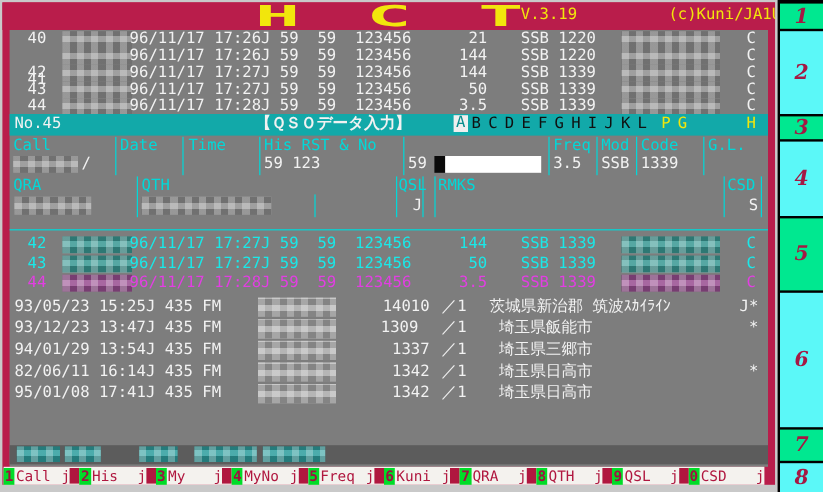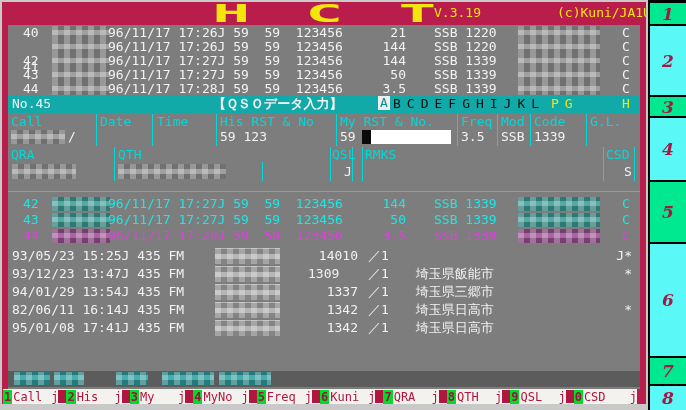--- a/index.html
+++ b/index.html
@@ -118,21 +118,20 @@
     <span class="vline" style="left:208px;top:1px;height:32px;"></span>
     <span class="vline" style="left:328px;top:1px;height:32px;"></span>
     <span class="vline" style="left:449px;top:1px;height:32px;"></span>
     <span class="vline" style="left:489px;top:1px;height:32px;"></span>
     <span class="vline" style="left:522px;top:1px;height:32px;"></span>
     <span class="vline" style="left:578px;top:1px;height:32px;"></span>
     <span class="t lb" style="left:3px;top:2px;">Call</span>
     <span class="t lb" style="left:92px;top:2px;">Date</span>
     <span class="t lb" style="left:149px;top:2px;">Time</span>
     <span class="t lb" style="left:212px;top:2px;">His RST &amp; No</span>
-    <span class="t lb" style="left:332px;top:2px;">My RST &amp; No.</span>
     <span class="t lb" style="left:453px;top:2px;">Freq</span>
     <span class="t lb" style="left:493px;top:2px;">Mod</span>
     <span class="t lb" style="left:526px;top:2px;">Code</span>
     <span class="t lb" style="left:582px;top:2px;">G.L.</span>
 
     <span class="blur" style="left:3px;top:17px;width:54px;height:14px;"></span>
     <span class="t w" style="left:60px;top:17px;">/</span>
     <span class="t w" style="left:212px;top:17px;">59 123</span>
     <span class="t w" style="left:332px;top:17px;">59</span>
     <span class="inpc" style="left:354px;top:17px;width:9px;height:14px;"></span>
@@ -187,26 +186,27 @@
     <span class="t mg" style="left:426px;">SSB 1339</span>
     <span class="blur b-mag" style="left:510px;top:0;width:82px;height:14px;"></span>
     <span class="t mg" style="left:614px;">C</span>
   </div>
 
   <div class="row" style="top:222px;height:18px;">
     <span class="t w" style="left:4px;top:2px;">93/05/23 15:25J 435 FM</span>
     <span class="blur b-lt" style="left:207px;top:1px;width:65px;height:16px;"></span>
     <span class="t w" style="left:300px;top:2px;width:50px;text-align:right;">14010</span>
     <span class="t w" style="left:360px;top:2px;">／1</span>
+    <span class="t w" style="left:400px;top:2px;">茨城県新治郡 筑波ｽｶｲﾗｲﾝ</span>
     <span class="t w" style="left:584px;top:2px;width:40px;text-align:right;">J*</span>
   </div>
   <div class="row" style="top:240px;height:18px;">
     <span class="t w" style="left:4px;top:2px;">93/12/23 13:47J 435 FM</span>
     <span class="blur b-lt" style="left:207px;top:1px;width:65px;height:16px;"></span>
-    <span class="t w" style="left:300px;top:2px;width:50px;text-align:left;">1309</span>
+    <span class="t w" style="left:300px;top:2px;width:50px;text-align:center;">1309</span>
     <span class="t w" style="left:360px;top:2px;">／1</span>
     <span class="t w" style="left:400px;top:2px;"> 埼玉県飯能市</span>
     <span class="t w" style="left:584px;top:2px;width:40px;text-align:right;">*</span>
   </div>
   <div class="row" style="top:258px;height:18px;">
     <span class="t w" style="left:4px;top:2px;">94/01/29 13:54J 435 FM</span>
     <span class="blur b-lt" style="left:207px;top:1px;width:65px;height:16px;"></span>
     <span class="t w" style="left:300px;top:2px;width:50px;text-align:right;">1337</span>
     <span class="t w" style="left:360px;top:2px;">／1</span>
     <span class="t w" style="left:400px;top:2px;"> 埼玉県三郷市</span>

